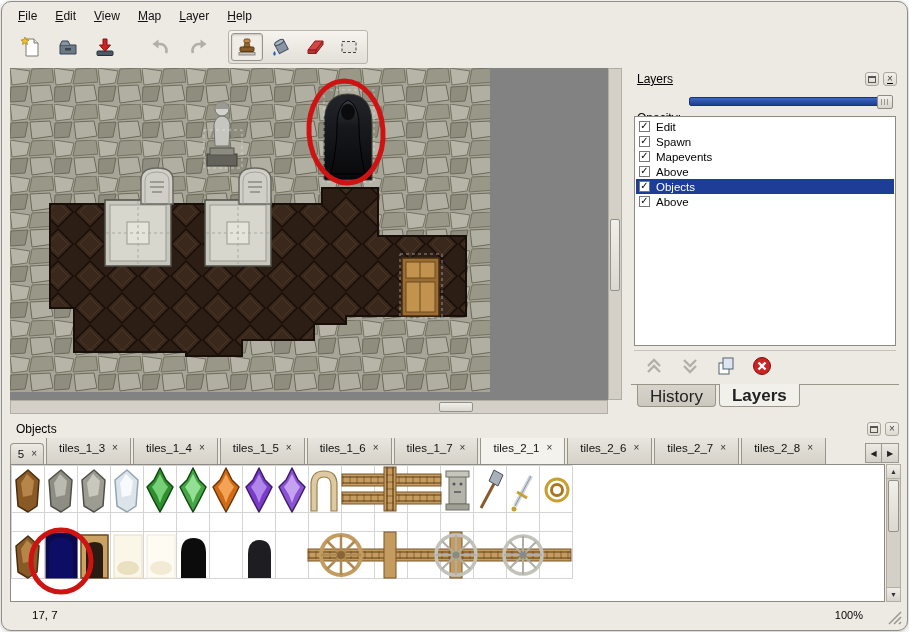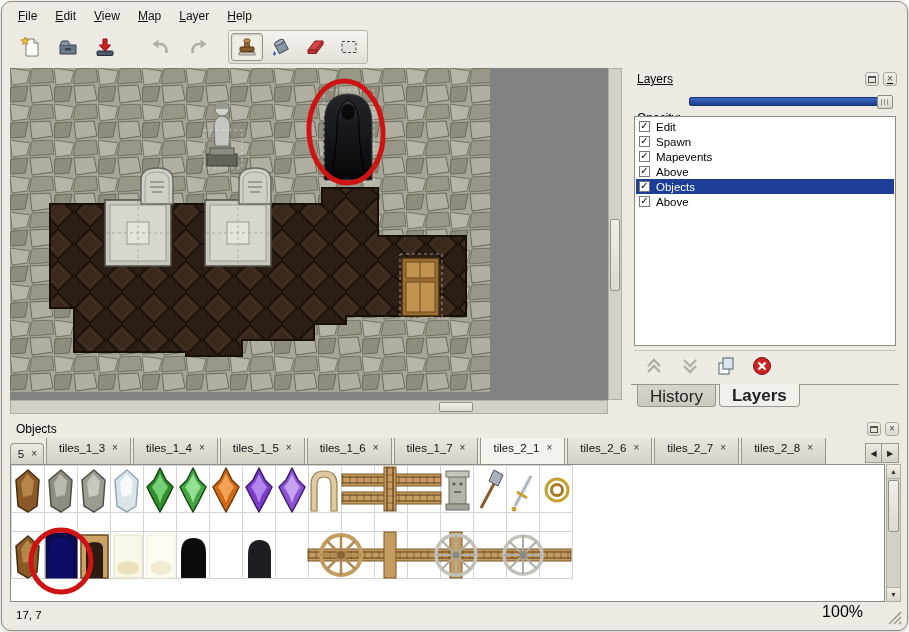--- a/index.html
+++ b/index.html
@@ -78,23 +78,23 @@
   .tileset-content { position:absolute; left:2px; top:44px; right:18px; bottom:2px; background:#fff; border:1px solid #8e8b82; overflow:hidden; }
   .tileset-vscroll { position:absolute; right:2px; top:44px; bottom:2px; width:15px; background:#d4d0c8; border:1px solid #b1aea5; }
   .sb-arrow { position:absolute; left:0; right:0; height:14px; display:flex; align-items:center; justify-content:center;
               font-size:7px; color:#333; background:linear-gradient(#f0eee9,#d8d4cb); }
   .sb-arrow.up { top:0; border-bottom:1px solid #b1aea5; }
   .sb-arrow.down { bottom:0; border-top:1px solid #b1aea5; }
   .tileset-thumb { position:absolute; top:15px; height:52px; left:1px; right:1px;
                    background:linear-gradient(#f1efe9,#dbd8d0); border:1px solid #94918a; border-radius:2px; }
 
   
-  .statusbar { position:absolute; left:0; right:0; bottom:0; height:28px; }
+  .statusbar { position:absolute; left:16px; right:0; bottom:0; height:28px; }
   .status-coords { position:absolute; left:14px; bottom:9px; font-size:11.5px; color:#000; }
-  .status-zoom  { position:absolute; right:44px; bottom:9px; font-size:16px; color:#000; }
+  .status-zoom  { position:absolute; right:44px; bottom:9px; font-size:11px; color:#000; }
   .resize-grip { position:absolute; right:4px; bottom:4px; width:16px; height:16px; }
 </style>
 </head>
 <body>
 
 <div class="window">
 
   <div class="menubar">
     <div class="menu-item">File</div>
     <div class="menu-item">Edit</div>

